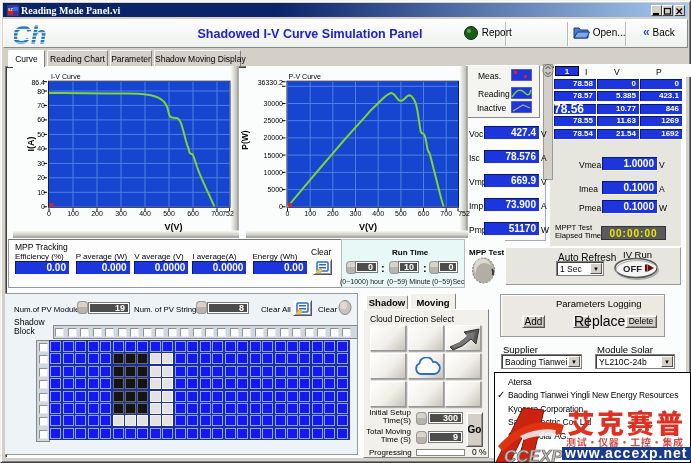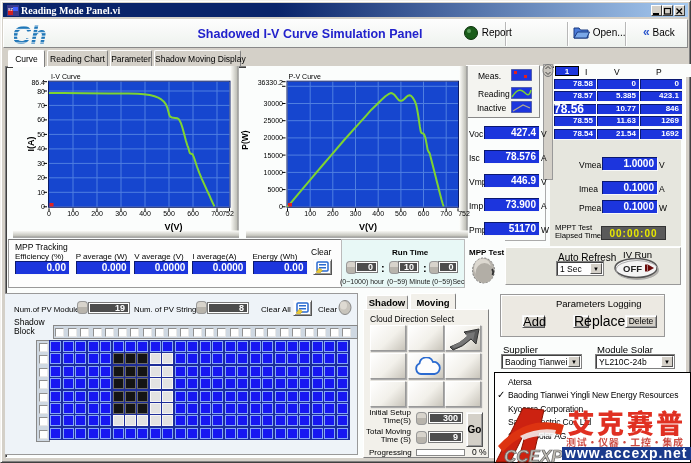--- a/index.html
+++ b/index.html
@@ -279,21 +279,21 @@
 <div class="bluebox" style="left:554.0px;top:128.6px;width:42px;height:10px;line-height:10px;padding-right:3px;font-size:8px">78.54</div>
 <div class="bluebox" style="left:597.0px;top:128.6px;width:42px;height:10px;line-height:10px;padding-right:3px;font-size:8px">21.54</div>
 <div class="bluebox" style="left:640.0px;top:128.6px;width:42px;height:10px;line-height:10px;padding-right:3px;font-size:8px">1692</div>
 <div class="lbl s8" style="left:469px;top:128.8px">Voc</div>
 <div class="bluebox" style="left:484px;top:125.8px;width:55px;height:13px;line-height:13px;font-size:10px;padding-right:3px">427.4</div>
 <div class="lbl s8" style="left:541px;top:128.8px">V</div>
 <div class="lbl s8" style="left:469px;top:152.8px">Isc</div>
 <div class="bluebox" style="left:484px;top:149.8px;width:55px;height:13px;line-height:13px;font-size:10px;padding-right:3px">78.576</div>
 <div class="lbl s8" style="left:541px;top:152.8px">A</div>
 <div class="lbl s8" style="left:469px;top:176.8px">Vmp</div>
-<div class="bluebox" style="left:484px;top:173.8px;width:55px;height:13px;line-height:13px;font-size:10px;padding-right:3px">446.9</div>
+<div class="bluebox" style="left:484px;top:173.8px;width:55px;height:13px;line-height:13px;font-size:10px;padding-right:3px">669.9</div>
 <div class="lbl s8" style="left:541px;top:176.8px">V</div>
 <div class="lbl s8" style="left:469px;top:200.6px">Imp</div>
 <div class="bluebox" style="left:484px;top:197.6px;width:55px;height:13px;line-height:13px;font-size:10px;padding-right:3px">73.900</div>
 <div class="lbl s8" style="left:541px;top:200.6px">A</div>
 <div class="lbl s8" style="left:469px;top:224.6px">Pmp</div>
 <div class="bluebox" style="left:484px;top:221.6px;width:55px;height:13px;line-height:13px;font-size:10px;padding-right:3px">51170</div>
 <div class="lbl s8" style="left:541px;top:224.6px">W</div>
 <div class="lbl s8" style="left:579px;top:160.0px">Vmea</div>
 <div class="bluebox" style="left:602px;top:157.0px;width:55px;height:13px;line-height:13px;font-size:10px;padding-right:3px">1.0000</div>
 <div class="lbl s8" style="left:659px;top:160.0px">V</div>
@@ -627,21 +627,21 @@
 <div class="darkbox" style="left:428px;top:412px;width:35px;height:12px;line-height:10px;font-size:9px;padding-right:4px">300</div>
 <div class="btn3d" style="left:466px;top:412px;width:17px;height:35px;font-weight:bold;font-size:10px;line-height:33px">Go</div>
 <div class="lbl" style="left:366px;top:428px;width:45px;text-align:right;font-size:8px;line-height:8px">Total Moving<br>Time (S)</div>
 <div class="spin" style="left:416px;top:431px"></div>
 <div class="darkbox" style="left:428px;top:431px;width:35px;height:12px;line-height:10px;font-size:9px;padding-right:4px">9</div>
 <div class="lbl" style="left:369px;top:447.5px;font-size:8px">Progressing</div>
 <div class="ab" style="left:416px;top:449px;width:49px;height:7px;background:#fff;border:1px solid #888"></div>
 <div class="lbl" style="left:472px;top:447px;font-size:8.5px">0 %</div>
 <div class="ab" style="left:500px;top:294px;width:165px;height:43px;background:#ece9e2;border:1px solid #999;box-shadow:inset 1px 1px 0 #fff"></div>
 <div class="lbl" style="left:556px;top:298px;font-size:9.5px">Parameters Logging</div>
-<div class="btn3d" style="left:522px;top:315px;width:23px;height:13px;font-size:13px;line-height:11px">Add</div>
+<div class="btn3d" style="left:522px;top:315px;width:23px;height:13px;font-size:10px;line-height:11px">Add</div>
 <div class="btn3d" style="left:573px;top:315px;width:16px;height:13px;font-size:14px;line-height:11px">Replace</div>
 <div class="btn3d" style="left:625px;top:315px;width:32px;height:13px;font-size:8.5px;line-height:11px">Delete</div>
 <div class="lbl" style="left:503px;top:343.5px;font-size:9.5px">Supplier</div>
 <div class="lbl" style="left:597px;top:343.5px;font-size:9.5px">Module Solar</div>
 <div class="combo" style="left:501px;top:353.5px;width:81px">Baoding Tianwei<span class="da">▼</span></div>
 <div class="combo" style="left:595px;top:353.5px;width:80px">YL210C-24b<span class="da">▼</span></div>
 <div class="ab" style="left:494px;top:372px;width:197px;height:91px;background:#fff;border:1px solid #000;z-index:10"></div>
 <div class="lbl" style="left:508px;top:376.5px;font-size:8.5px;z-index:11;letter-spacing:-0.15px">Atersa</div>
 <div class="lbl" style="left:508px;top:390.0px;font-size:8.5px;z-index:11;letter-spacing:-0.15px">Baoding Tianwei Yingli New Energy Resources</div>
 <div class="lbl" style="left:508px;top:403.5px;font-size:8.5px;z-index:11;letter-spacing:-0.15px">Kyocera Corporation</div>

